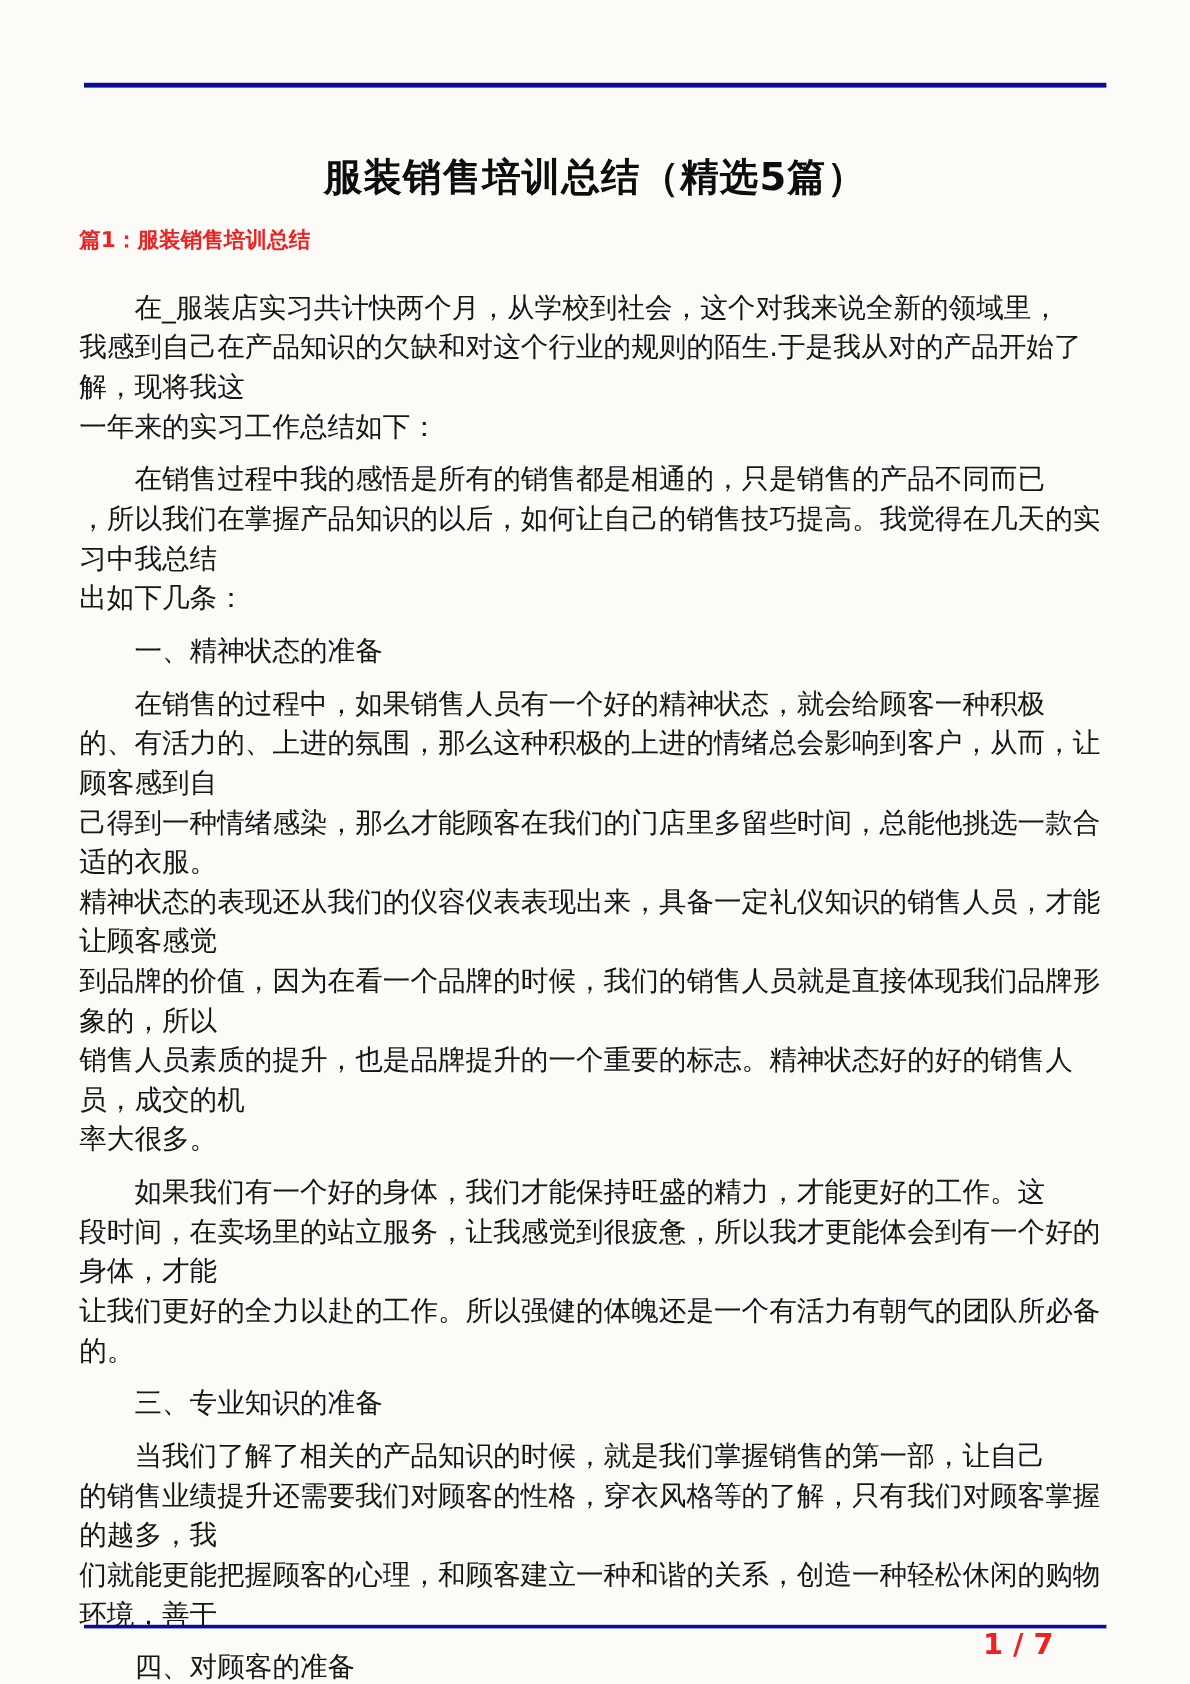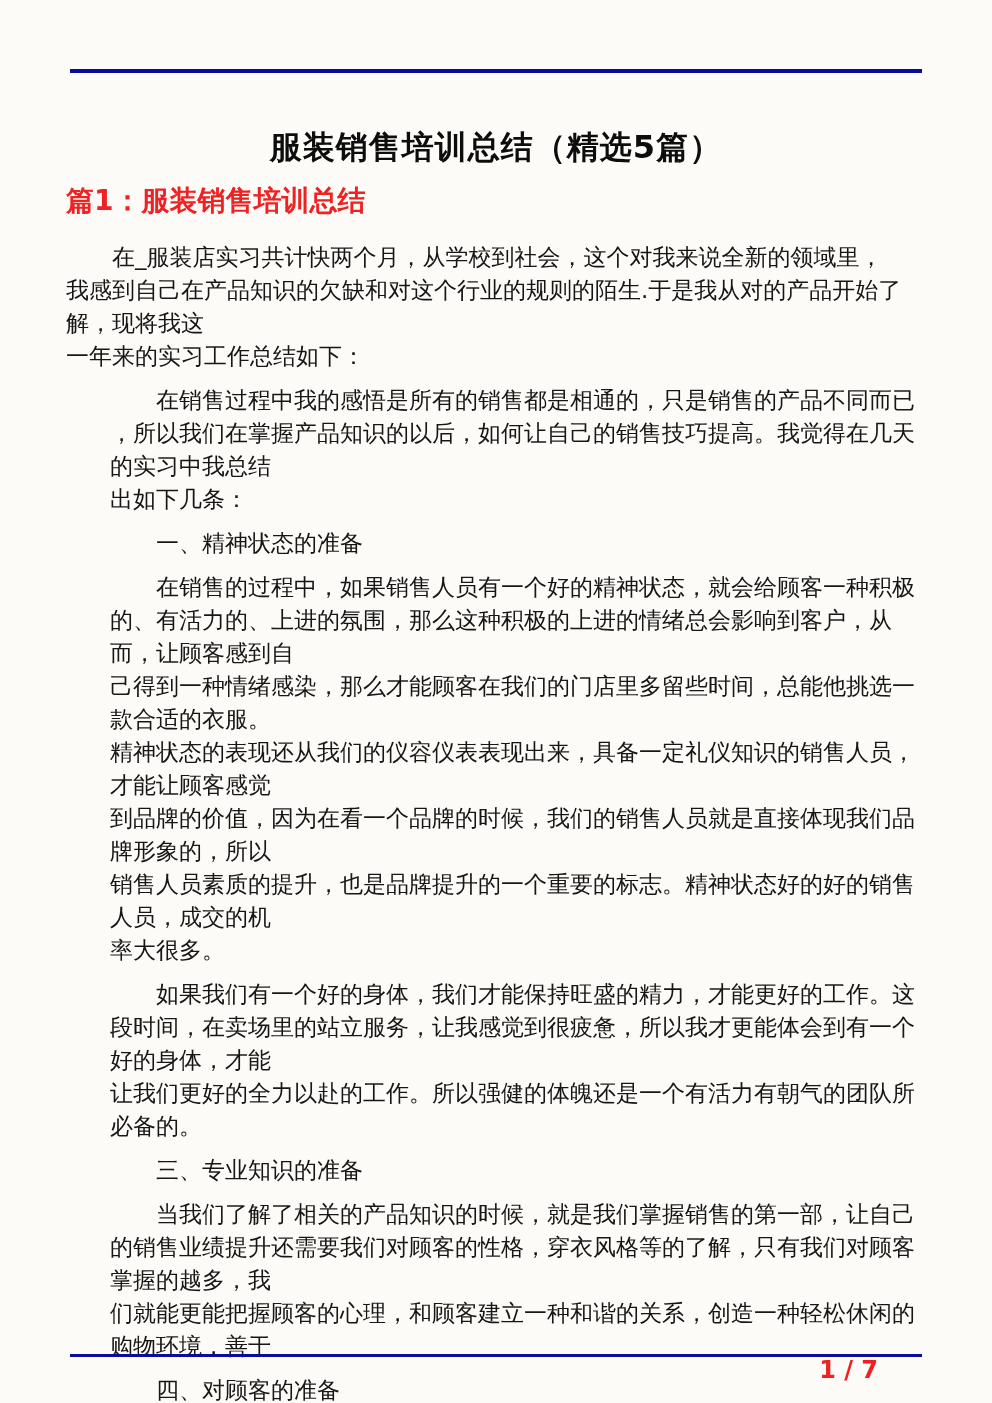--- a/index.html
+++ b/index.html
@@ -39,40 +39,40 @@
     line-height: 38px;
     font-weight: bold;
     color: #0d0d0d;
     letter-spacing: 1px;
   }
   .section-heading {
     position: absolute;
     top: 188px;
     left: 66px;
     margin: 0;
-    font-size: 28px;
+    font-size: 18px;
     line-height: 26px;
     font-weight: bold;
     color: var(--accent-red, #ee2222);
   }
   .doc-body {
     position: absolute;
     top: 241px;
     left: 66px;
     width: 858px;
   }
   .block {
     margin: 0;
     font-size: 23px;
     line-height: 33px;
     white-space: pre-line;
     text-indent: 2em;
     color: var(--text-color, #161616);
   }
-  .block + .block { margin-top: 11px; margin-left: 44px; }
+  .block + .block { margin-top: 11px; }
   .page-number {
     position: absolute;
     top: 1358px;
     right: 114px;
     font-size: 24px;
     line-height: 24px;
     font-weight: bold;
     color: var(--accent-red, #e02024);
   }
 </style>

